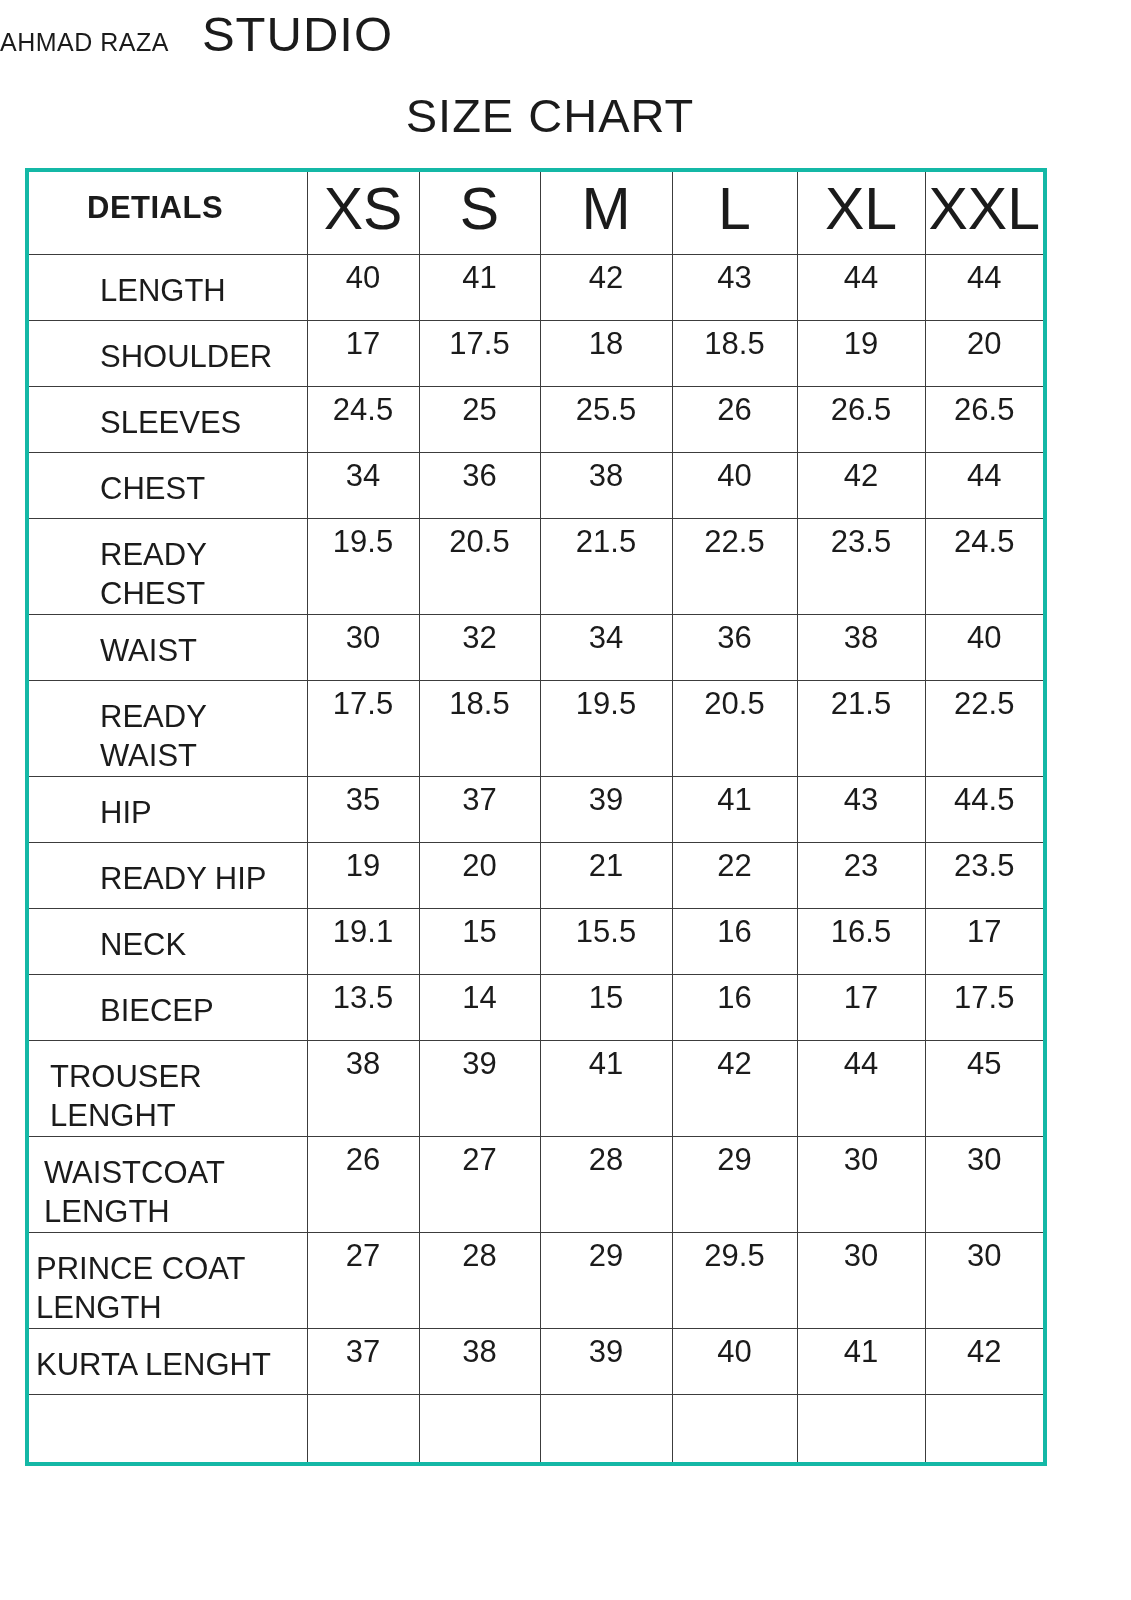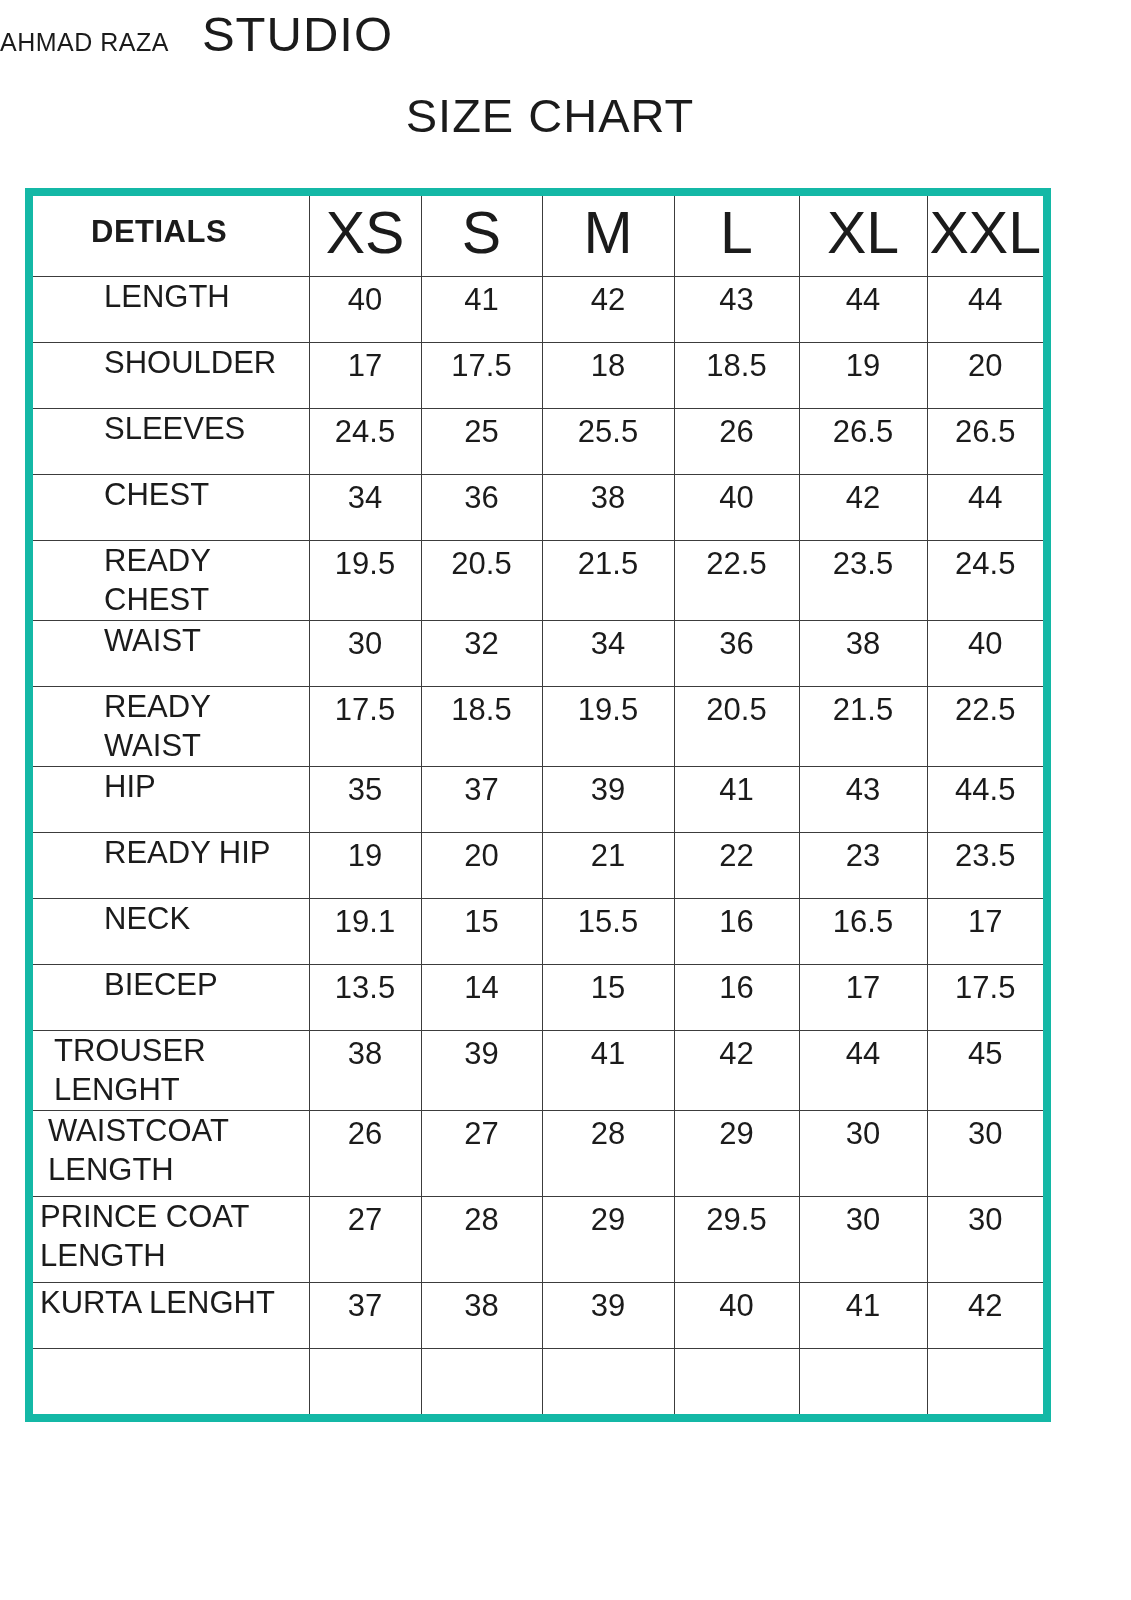--- a/index.html
+++ b/index.html
@@ -18,38 +18,37 @@
   .brand-prefix { font-size: 25px; letter-spacing: 0.5px; }
   .brand-suffix { font-size: 49px; font-weight: 400; letter-spacing: 1px; margin-left: 24px; }
   .chart-title {
     position: absolute; top: 88px; left: 0; width: 1100px;
     text-align: center; font-size: 47px; letter-spacing: 1px;
   }
   table.size-chart {
     position: absolute; top: 168px; left: 25px;
     border-collapse: collapse; table-layout: fixed;
     width: 1018px;
-    border: 8px solid #14b8a6;
-    margin-top: 20px;
+    border: 4px solid #14b8a6;
   }
   td, th { border: 1.5px solid #3c3c3c; vertical-align: top; overflow: hidden; }
   thead tr { height: 84px; }
   tbody tr { height: 66px; }
   tbody tr.tall { height: 86px; }
   tbody tr.empty { height: 70px; }
   th.details-th {
     text-align: left; font-size: 31px; font-weight: bold;
     letter-spacing: 0.5px; padding: 18px 0 0 58px; line-height: 36px;
   }
   th.size-th {
     text-align: center; font-weight: 400; font-size: 59px;
     padding-top: 12px; line-height: 50px;
   }
   td.label-cell {
-    text-align: left; font-size: 31px; line-height: 39px; padding-top: 0;
+    text-align: left; font-size: 31px; line-height: 39px; padding-top: 16px;
   }
   td.value-cell {
     text-align: center; font-size: 31px; line-height: 39px; padding-top: 3px;
   }
   .indent-lg   { padding-left: 71px; }
   .indent-md   { padding-left: 30px; }
   .indent-sm   { padding-left: 21px; }
   .indent-xs   { padding-left: 15px; }
   .indent-none { padding-left: 7px; }
 </style>

